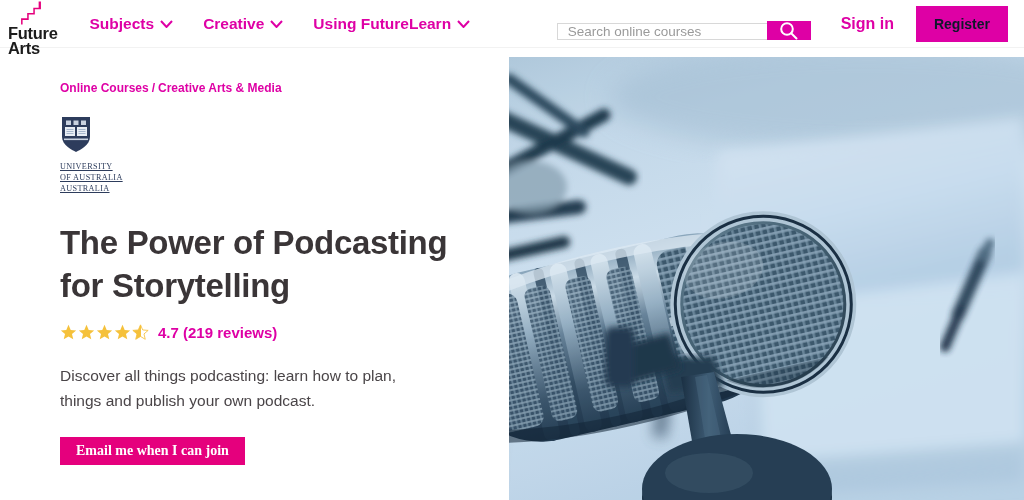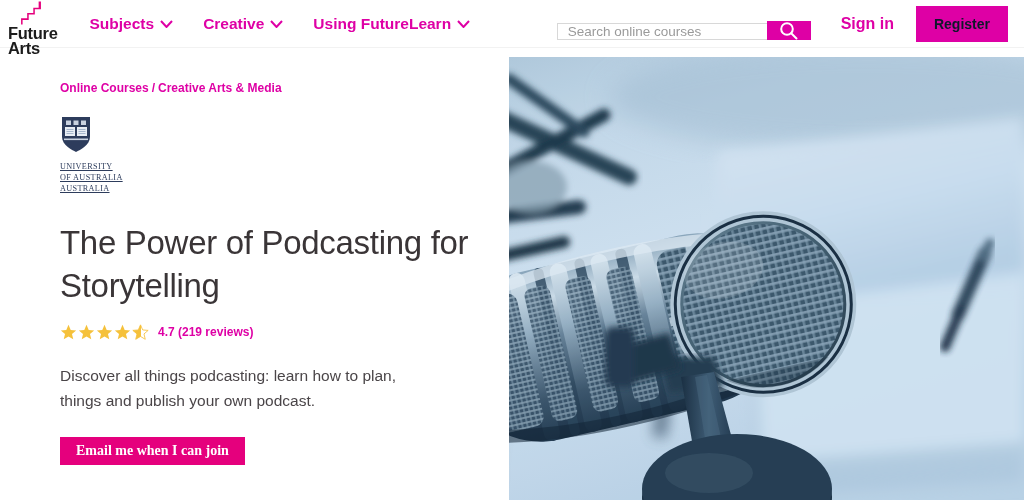--- a/index.html
+++ b/index.html
@@ -91,34 +91,34 @@
   .uni-name {
     margin-top: 5px;
     font-family: "Liberation Serif", serif;
     font-size: 8.2px; color: #2d3c5c;
     line-height: 1.32; letter-spacing: 0.35px; text-decoration: underline;
   }
   .uni-name span { display: block; }
 
   .course-title {
     margin-top: 28px;
-    font-size: 33px; font-weight: normal;
+    font-size: 33px; font-weight: bold;
     line-height: 1.29; color: #3a3537;
     letter-spacing: -0.3px;
   }
 
   .rating {
     margin-top: 16px;
     display: flex; align-items: center;
   }
   .stars { display: flex; align-items: center; }
   .star { width: 17px; height: 17px; margin-right: 1px; }
   .rating-text {
     margin-left: 8px;
-    font-size: 12px; font-weight: bold; color: #de00a5;
+    font-size: 15px; font-weight: bold; color: #de00a5;
     white-space: nowrap;
   }
 
   .desc {
     margin-top: 22px;
     font-size: 15.5px; line-height: 1.62; color: #4a4548;
     max-width: 375px;
   }
 
   .cta {

